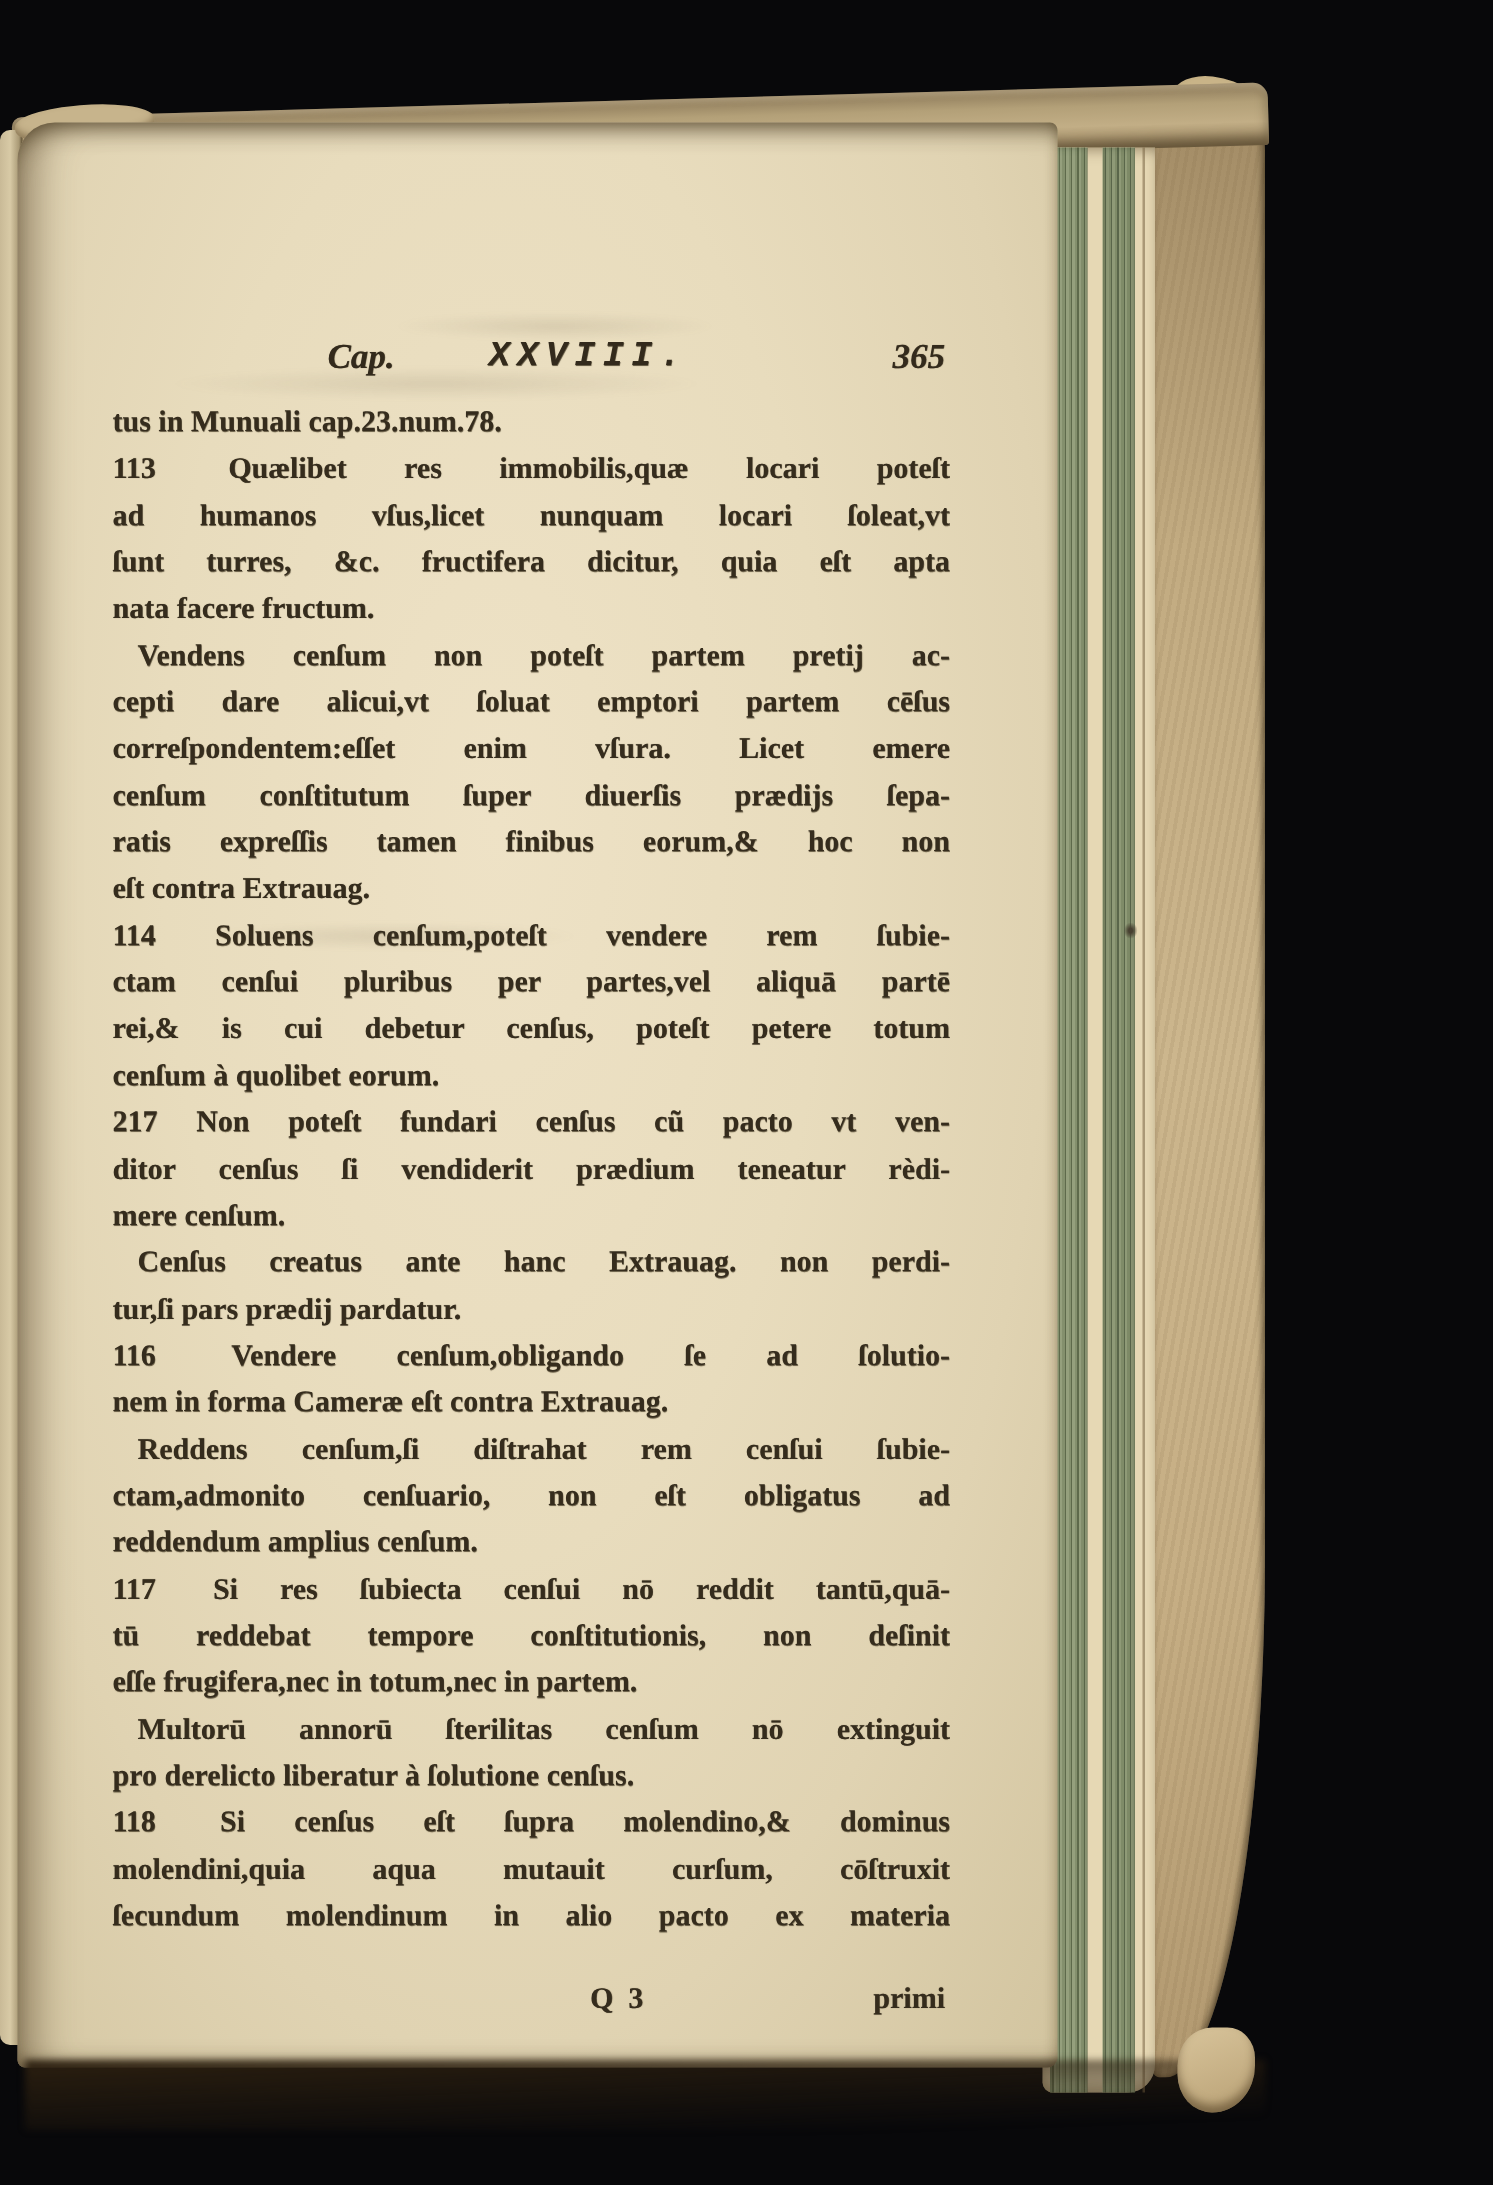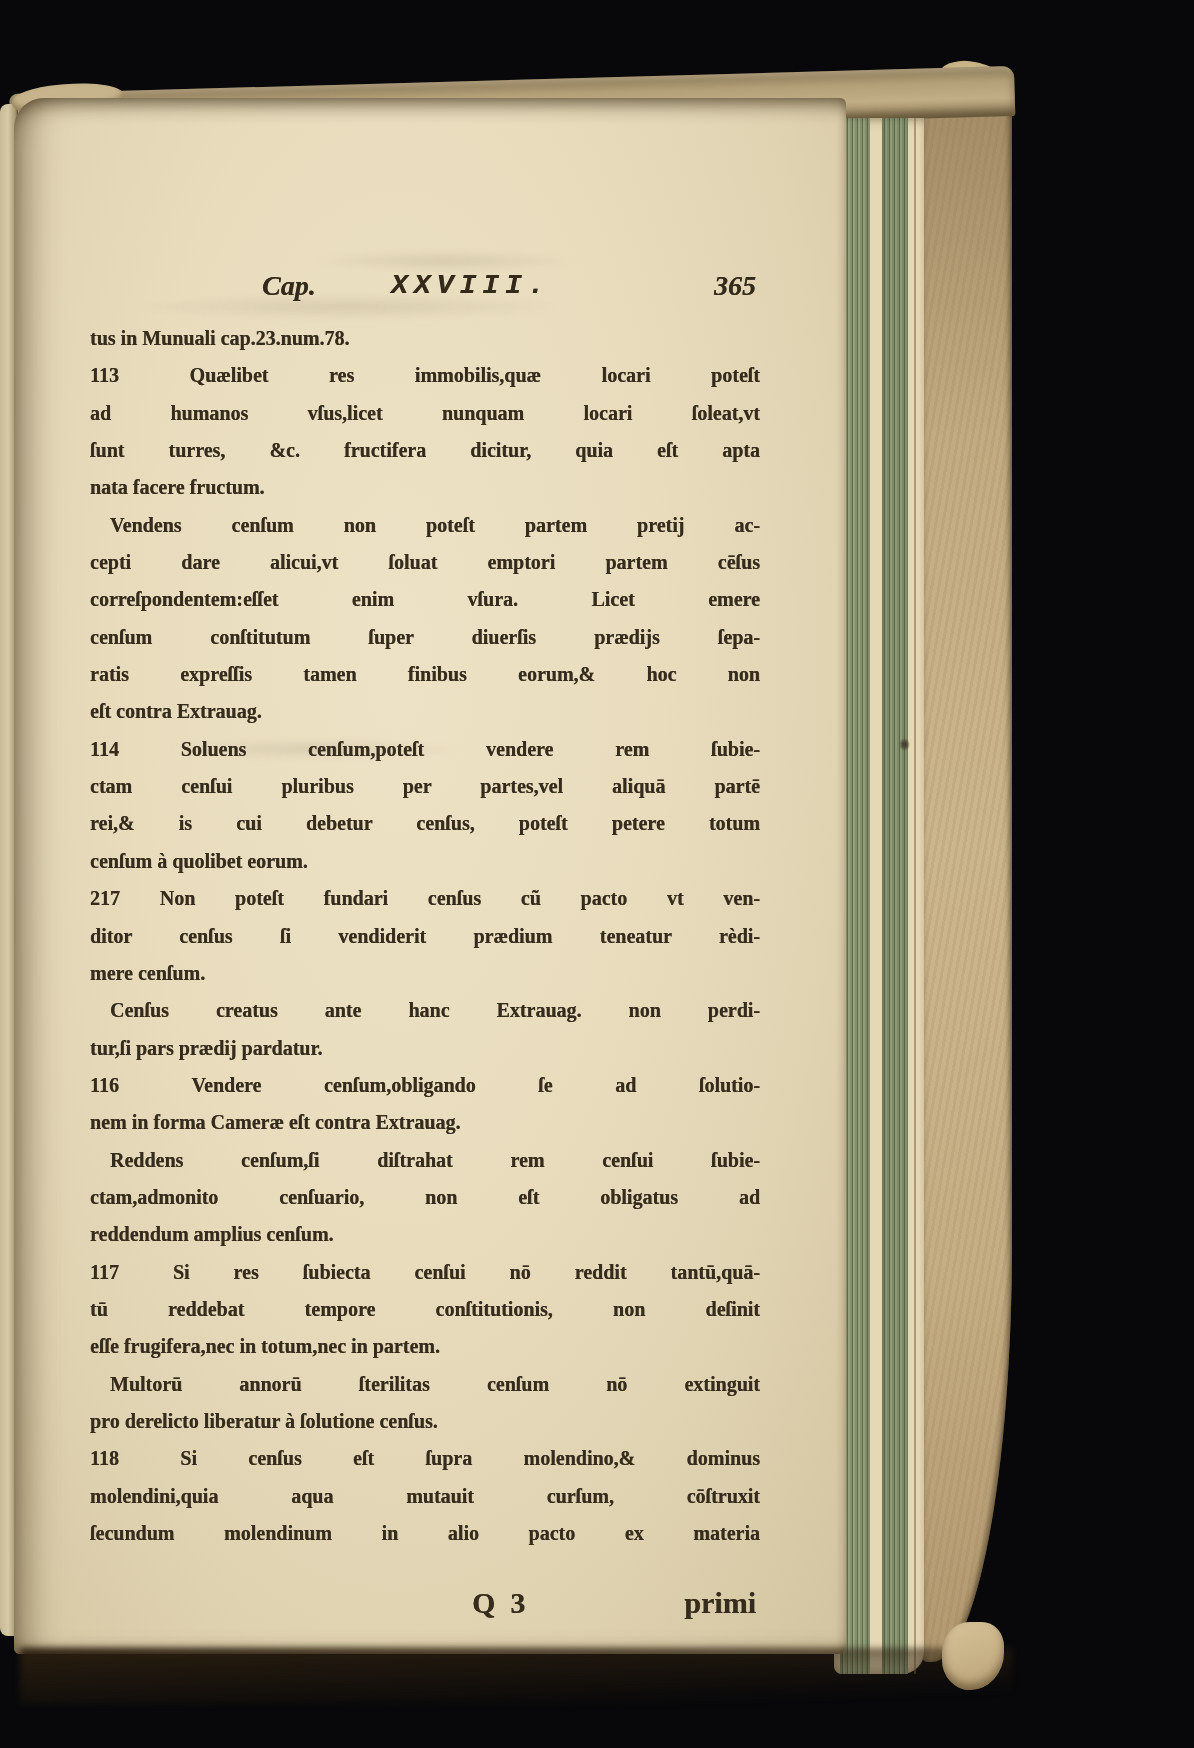--- a/index.html
+++ b/index.html
@@ -103,30 +103,30 @@
   .header{
     position:absolute;left:76px;top:172px;width:670px;height:42px;
     font-style:italic;font-weight:bold;font-size:28px;color:#332a1c;
     text-shadow:.3px .4px .6px rgba(50,40,20,.75);
   }
   .h-cap{position:absolute;left:172px;}
   .h-roman{position:absolute;left:301px;letter-spacing:6px;font-family:Liberation Mono, monospace;}
   .h-page{position:absolute;right:4px;}
   .textblock{
     position:absolute;left:76px;top:222px;width:670px;
-    font-size:20px;font-weight:bold;color:#352c1d;
+    font-size:24px;font-weight:bold;color:#352c1d;
     text-shadow:.3px .4px .6px rgba(50,40,20,.7);
   }
   .line{height:37.35px;line-height:37.35px;overflow:hidden;}
   .line.just{text-align:justify;text-align-last:justify;}
   .line.just::after{content:"";display:inline-block;width:100%;height:0;}
   .line.ind{text-indent:20px;}
   .footer{
     position:absolute;left:76px;top:1488px;width:670px;height:42px;
-    font-size:30px;font-weight:bold;color:#352c1d;
+    font-size:24px;font-weight:bold;color:#352c1d;
     text-shadow:.3px .4px .6px rgba(50,40,20,.7);
   }
   .f-sig{position:absolute;left:382px;}
   .f-catch{position:absolute;right:4px;}
 </style>
 </head>
 <body>
 
 <div class="book">
 

